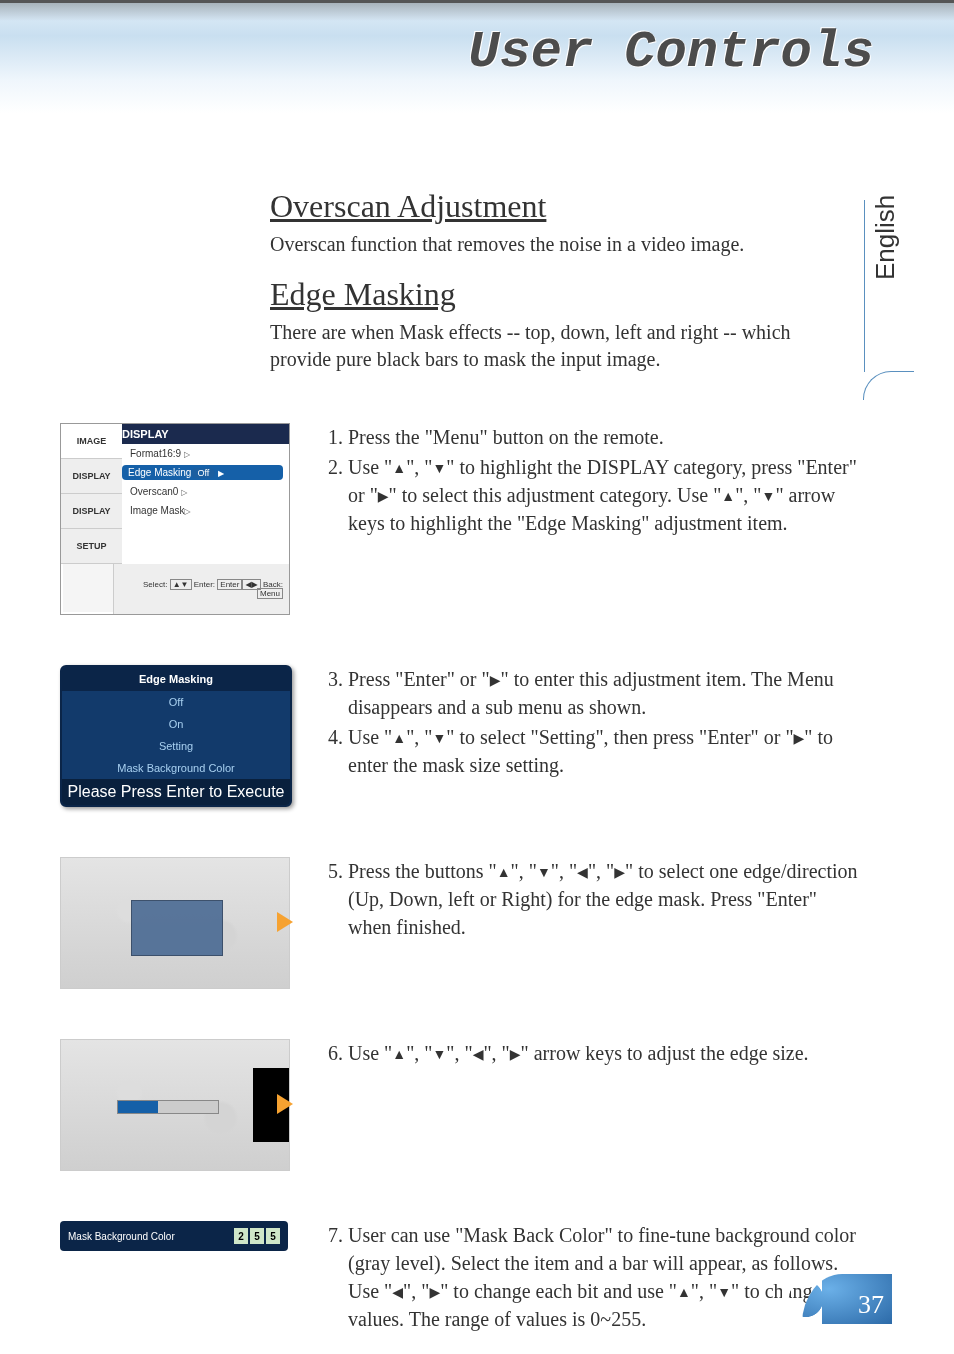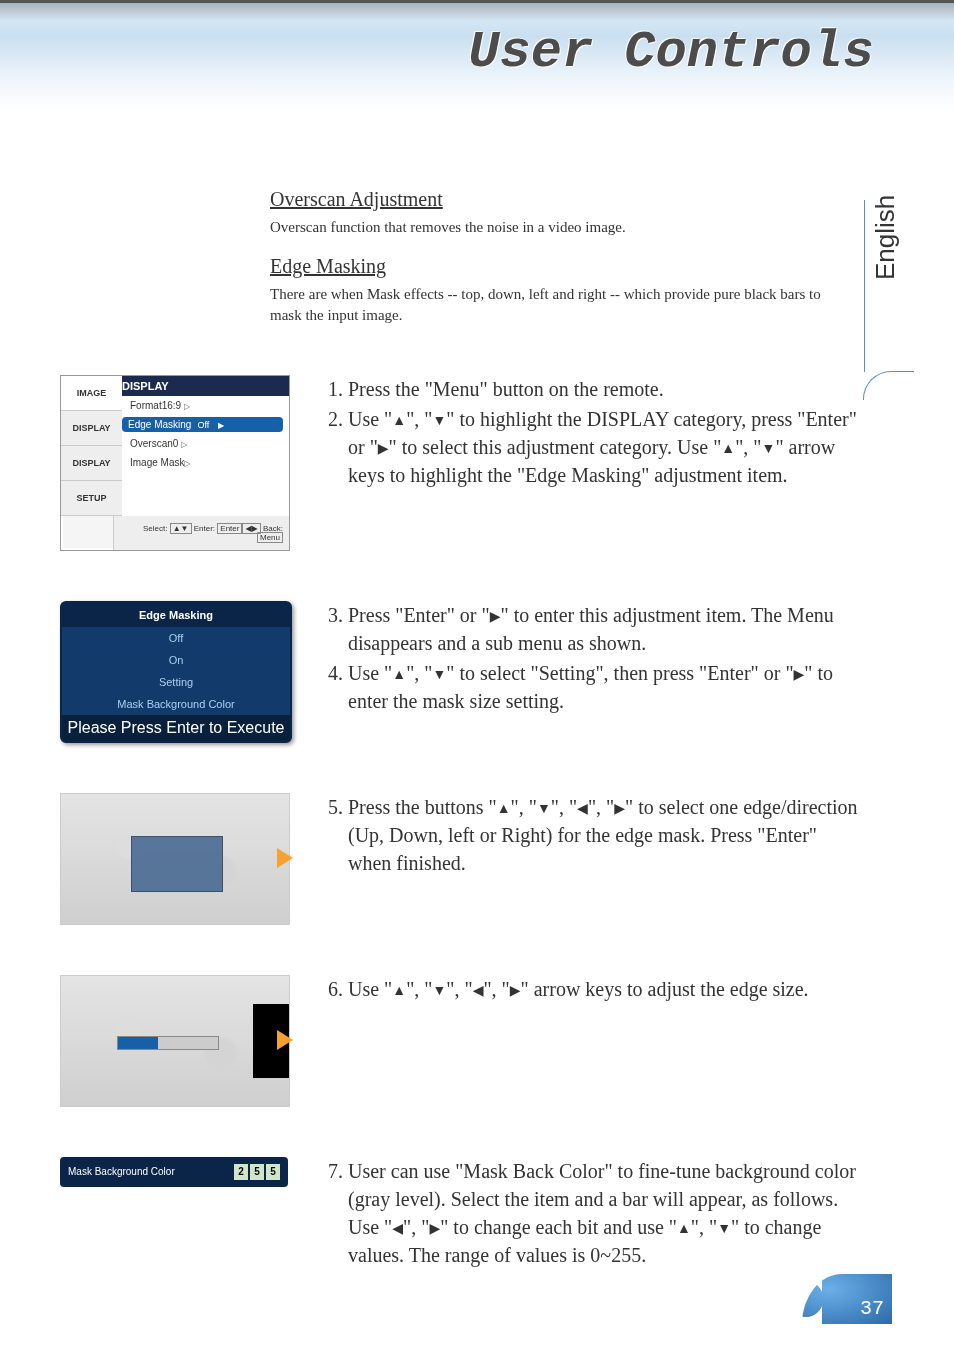--- a/index.html
+++ b/index.html
@@ -75,28 +75,28 @@
     font-family: Arial, sans-serif;
   }
   .main {
     position: absolute;
     top: 170px;
     left: 60px;
     width: 800px;
   }
   h3.section {
     font-family: 'Palatino Linotype', 'Book Antiqua', Palatino, serif;
-    font-size: 20px;
+    font-size: 32px;
     font-weight: normal;
     text-decoration: underline;
     margin: 18px 0 6px 210px;
   }
   p.desc {
     font-family: 'Palatino Linotype', 'Book Antiqua', Palatino, serif;
-    font-size: 15px;
+    font-size: 20px;
     margin: 2px 0 0 210px;
     line-height: 1.35;
     max-width: 580px;
   }
   .step-row {
     display: flex;
     align-items: flex-start;
     margin-top: 50px;
   }
   .step-img {
@@ -125,21 +125,21 @@
     width: 228px; border:1px solid #999; background:#f5f5f5; box-shadow:0 0 0 2px #fff inset;
     font-family: Arial, sans-serif; font-size: 10px;
   }
   .osd1 .tabcol { float:left; width:61px; }
   .osd1 .tabcol div { height:34px; line-height:34px; text-align:center; font-size:9px; font-weight:bold; border-bottom:1px solid #ccc; background:#eee;}
   .osd1 .tabcol div.active { background:#fff; }
   .osd1 .panel { margin-left:52px; background:#fff; border-left:1px solid #ccc;}
   .osd1 .panel .title { background:#1b2a4e;color:#fff;font-weight:bold; padding:4px 8px; font-size:11px;}
   .osd1 .panel .row { display:flex; padding:4px 8px; }
   .osd1 .panel .row.hl { background:#1560a8; color:#fff; border-radius:4px; margin:2px 6px; padding:2px 6px;}
-  .osd1 .panel .hint { font-size:8px; text-align:right; padding:8px 6px; background:#eee;}
+  .osd1 .panel .hint { font-size:8px; text-align:right; padding:16px 6px; background:#eee;}
   .osd1::after { content:""; display:block; clear:both; }
   .pill { background:#1b5ea0; color:#fff; border-radius:8px; padding:0 6px; font-size:9px;}
   .tri { font-size:8px; color:#666; }
   
   .osd2 {
     width:228px; background:#123a6b; color:#fff; border-radius:6px; border:2px solid #0b2548;
     font-family: Arial, sans-serif; font-size:11px; box-shadow: 2px 2px 4px rgba(0,0,0,.4);
   }
   .osd2 .title { text-align:center; font-weight:bold; padding:6px; background:#0b2548; border-radius:4px 4px 0 0;}
   .osd2 .item { text-align:center; padding:5px; color:#a8d0f0;}
@@ -169,21 +169,21 @@
   .maskbar .digits { margin-left:auto; display:flex; gap:2px;}
   .maskbar .digits span { width:14px; height:16px; background:#cfe6c8; color:#000; display:flex; align-items:center; justify-content:center; font-weight:bold;}
   
   .pagenum {
     position:absolute; bottom:30px; right:62px;
     width:90px;height:50px;
     background: radial-gradient(ellipse at 30% 30%, #6bb0e8, #2c6aa8);
     border-radius: 40px 0 0 0 / 50px 0 0 0;
   }
   .pagenum span {
-    position:absolute; right:8px; bottom:4px; color:#fff; font-size:20px; font-family:Liberation Mono, monospace;
+    position:absolute; right:8px; bottom:4px; color:#fff; font-size:26px; font-family:Liberation Serif, serif;
   }
   .pagenum::after{
     content:"";position:absolute;top:0;left:-20px;width:40px;height:50px;
     background: radial-gradient(ellipse at 60% 50%, rgba(255,255,255,0) 50%, #fff 52%);
   }
 </style>
 </head>
 <body>
 
 <div class="page">

